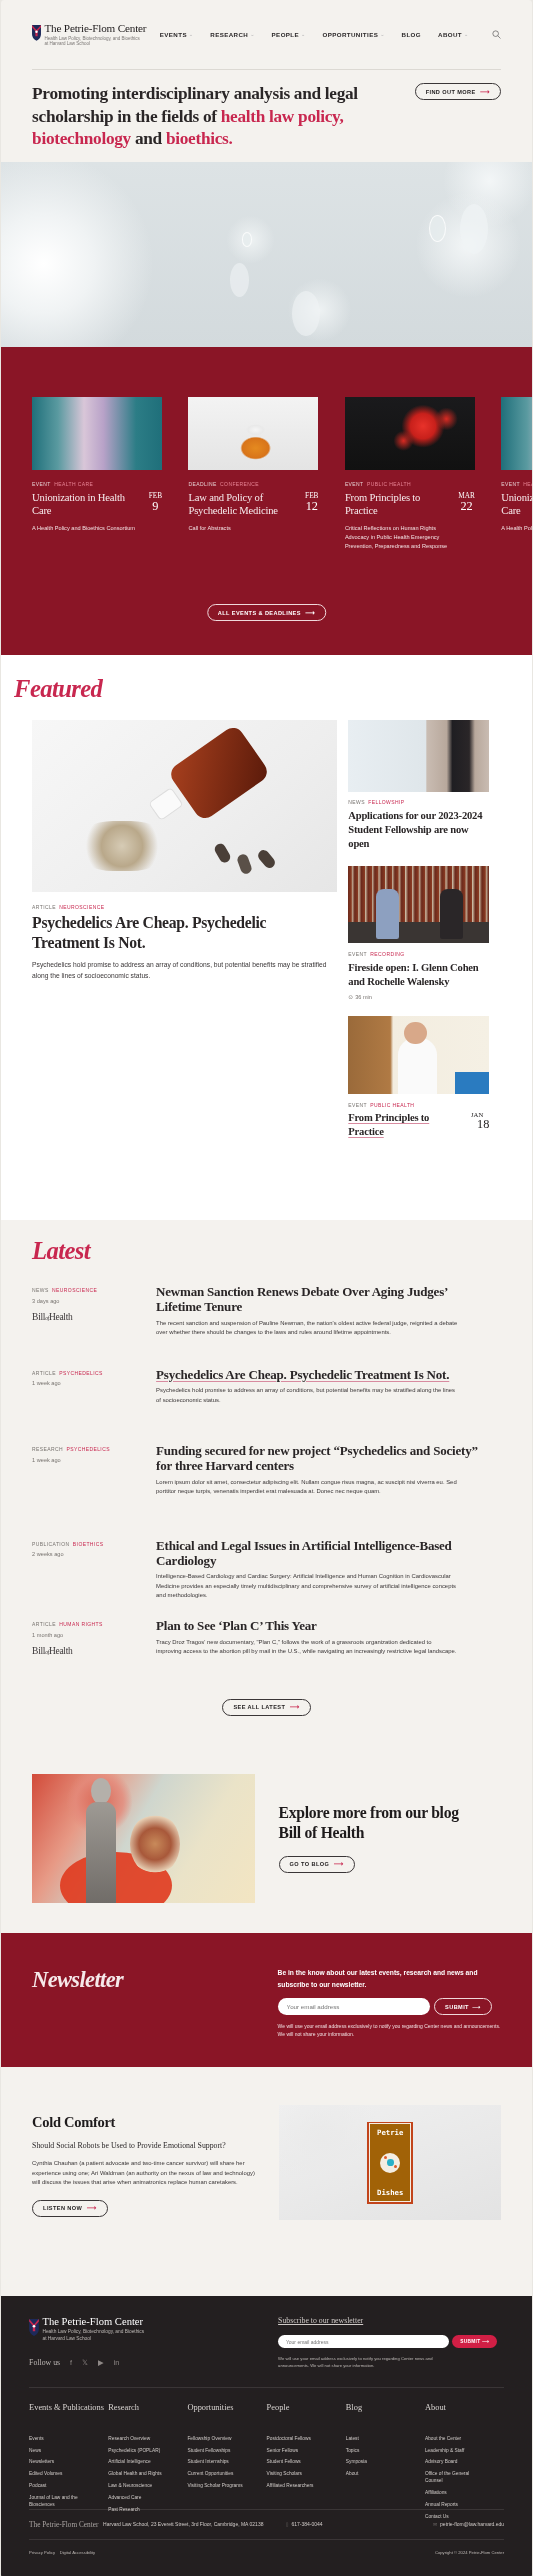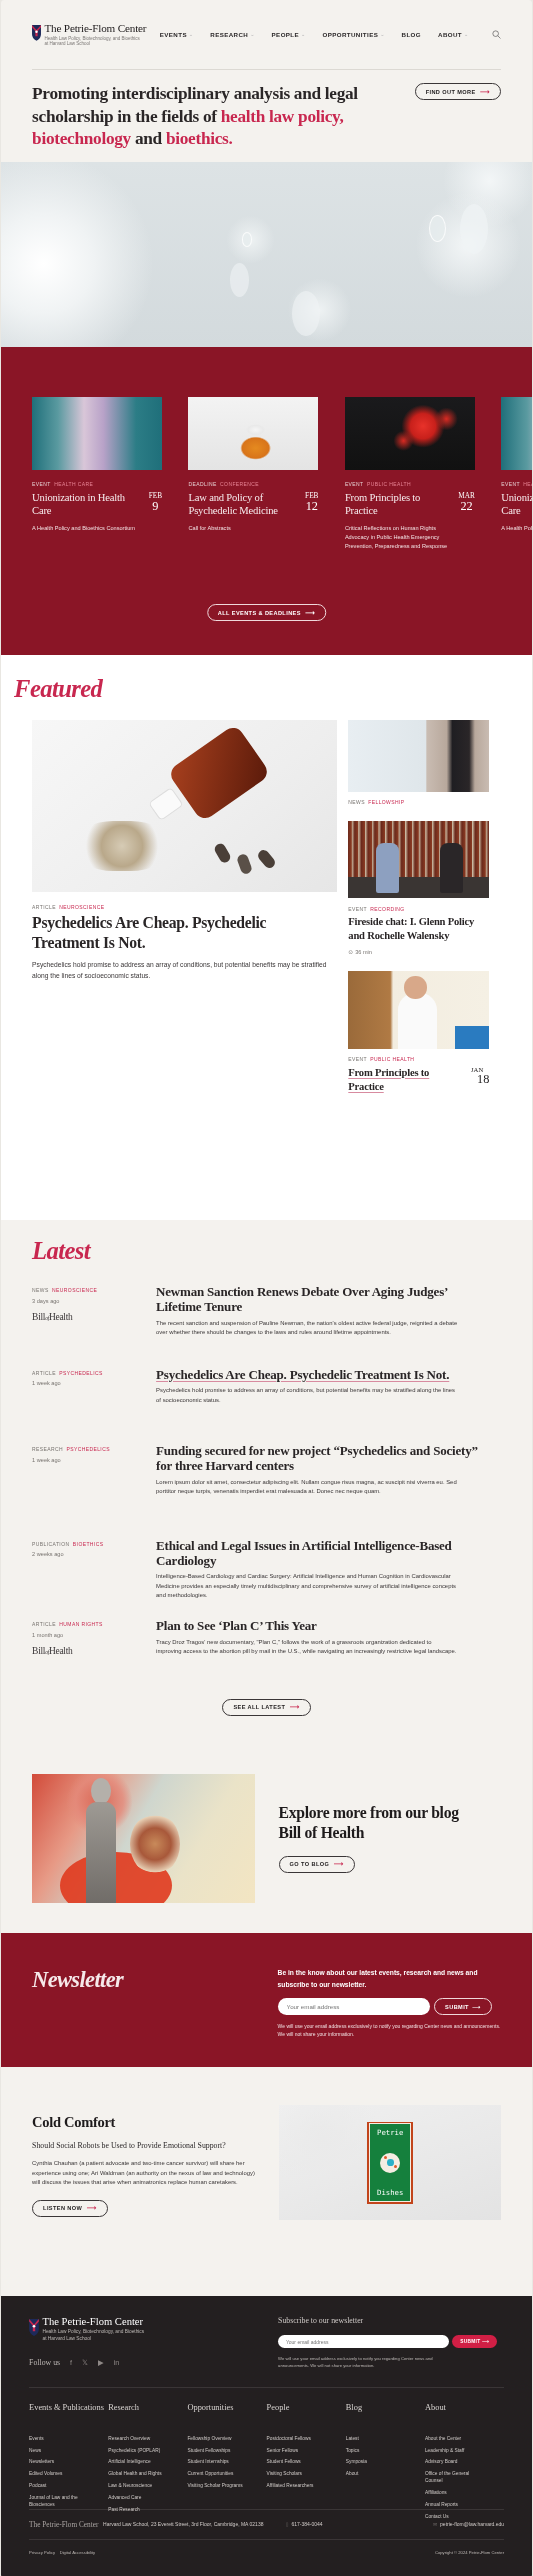--- a/index.html
+++ b/index.html
@@ -111,35 +111,35 @@
   .podcast { height: 229px; padding-top: 18px; }
   .podcast .section-title-italic { color: #c8274f; padding: 0 31px; }
   .pod-grid { display: flex; padding: 0 31px; margin-top: 20px; gap: 13.4px; }
   .pod-left { width: 235px; padding-top: 9px; }
   .pod-title { font-family: "Liberation Serif", serif; font-size: 14.5px; color: #1e1b1c; letter-spacing: -0.3px; }
   .pod-sub { font-family: "Liberation Serif", serif; font-size: 7.8px; margin-top: 10px; color: #2a2627; }
   .pod-desc { font-size: 5.9px; line-height: 9.5px; margin-top: 9px; color: #3a3637; width: 224px; }
   .pod-left .btn { margin-top: 12.3px; }
   .pod-img { width: 223px; height: 115px; background: radial-gradient(circle at 20% 30%, #eaeaea 0, transparent 30%), linear-gradient(160deg, #f0f0f0, #e3e3e3); display: flex; align-items: center; justify-content: center; }
   .pod-cover { width: 46px; height: 82px; background: #c2441b; padding: 1.7px; }
-  .pod-cover-inner { width: 100%; height: 100%; border: 1.1px solid #f4ede2; background: #15803d; display: flex; flex-direction: column; align-items: center; justify-content: space-between; padding: 3.4px 0; color: #fff; font-family: "DejaVu Sans Mono", monospace; font-size: 7.3px; font-weight: normal; }
+  .pod-cover-inner { width: 100%; height: 100%; border: 1.1px solid #f4ede2; background: #a16207; display: flex; flex-direction: column; align-items: center; justify-content: space-between; padding: 3.4px 0; color: #fff; font-family: "DejaVu Sans Mono", monospace; font-size: 7.3px; font-weight: bold; }
   .dish { width: 20px; height: 20px; border-radius: 50%; background: #f4ede2; position: relative; }
 
   
   .footer { background: #231f20; color: #d9d5d2; padding: 20px 28px 0; height: 282px; }
   .ft-top { display: flex; padding-bottom: 17px; border-bottom: 0.6px solid #3a3536; }
   .ft-left { width: 249px; }
   .ft-logo { display: flex; gap: 3.4px; }
   .ft-logo-title { font-family: "Liberation Serif", serif; font-size: 10.6px; color: #fff; }
   .ft-logo-sub { font-size: 4.8px; line-height: 6.7px; color: #bdb8b5; margin-top: 2.2px; }
   .ft-follow { display: flex; align-items: center; gap: 10px; margin-top: 15.7px; }
   .ft-follow-label { font-family: "Liberation Serif", serif; font-size: 7.8px; color: #bdb8b5; }
   .social { color: #8e8886; font-size: 7.3px; }
   .ft-right { width: 224px; }
-  .ft-nl-title { font-family: "Liberation Serif", serif; font-size: 7.8px; color: #cfcac7; }
+  .ft-nl-title { font-family: "Liberation Serif", serif; font-size: 7.8px; color: #cfcac7; text-decoration: underline; }
   .ft-form { display: flex; gap: 3.4px; margin-top: 10px; }
   .ft-input { width: 171px; height: 13.4px; border-radius: 7.3px; border: none; padding: 0 7.8px; font-size: 5px; color: #777; background: #fff; font-family: "Liberation Sans", sans-serif; }
   .ft-submit { height: 13.4px; border-radius: 7.3px; border: none; background: #d11f45; color: #fff; font-size: 4.8px; font-weight: bold; letter-spacing: 0.3px; padding: 0 7.8px; font-family: "Liberation Sans", sans-serif; }
   .ft-note { font-size: 4.2px; line-height: 6.7px; color: #bdb8b5; margin-top: 7.8px; width: 179px; }
   .ft-cols { display: flex; padding: 14.5px 0 7.8px; border-bottom: 0.6px solid #3a3536; height: 122px; }
   .ft-col { width: 83px; }
   .ft-col-title { font-family: "Liberation Serif", serif; font-size: 8.4px; line-height: 11.7px; color: #d9d5d2; margin-bottom: 21px; }
   .ft-link { font-size: 4.8px; line-height: 7.3px; color: #d0cbc8; margin-bottom: 4.5px; display: block; width: 62px; }
   .ft-addr { display: flex; align-items: center; height: 30px; border-bottom: 0.6px solid #3a3536; font-size: 5px; color: #d0cbc8; }
   .ft-addr-title { font-family: "Liberation Serif", serif; font-size: 7.3px; color: #a9a4a1; width: 74px; }
@@ -286,29 +286,30 @@
           <div style="position:absolute;left:229px;top:129px;width:11.2px;height:20px;border-radius:5.6px;background:#4a3f38;transform:rotate(-40deg);"></div>
         </div>
         <div class="tags"><span class="t1">ARTICLE</span><span class="t2">NEUROSCIENCE</span></div>
         <h3 class="feat-main-title">Psychedelics Are Cheap. Psychedelic Treatment Is Not.</h3>
         <p class="feat-main-desc">Psychedelics hold promise to address an array of conditions, but potential benefits may be stratified along the lines of socioeconomic status.</p>
       </article>
       <aside class="feat-side">
         <article class="side-card">
           <div class="side-img" style="background:linear-gradient(90deg,#e8eef2 0%,#dfe6ea 55%,#c9bcb2 56%,#b8a89c 70%,#1f1e22 74%,#2a2628 86%,#b8a89c 90%,#c9bcb2 100%);"></div>
           <div class="tags"><span class="t1">NEWS</span><span class="t2">FELLOWSHIP</span></div>
+          <h4 class="side-title">Applications for our 2023-2024 Student Fellowship are now open</h4>
         </article>
         <article class="side-card">
           <div class="side-img" style="height:77px;background:repeating-linear-gradient(90deg,#6b2a1c 0,#8a3a22 3.4px,#c9b8a0 3.9px,#6b2a1c 6.7px),#5a2a1a;position:relative;">
             <div style="position:absolute;left:0;right:0;bottom:0;height:21px;background:#3a3533;"></div>
             <div style="position:absolute;left:28px;top:22.4px;width:22.4px;height:50px;border-radius:7.8px 7.8px 2.2px 2.2px;background:#8da0c0;"></div>
             <div style="position:absolute;left:92px;top:22.4px;width:22.4px;height:50px;border-radius:7.8px 7.8px 2.2px 2.2px;background:#2a2628;"></div>
           </div>
           <div class="tags"><span class="t1">EVENT</span><span class="t2">RECORDING</span></div>
-          <h4 class="side-title">Fireside chat: I. Glenn Policy and Rochelle Walensky</h4>
+          <h4 class="side-title">Fireside open: I. Glenn Cohen and Rochelle Walensky</h4>
           <div class="side-meta">
               <span>⊙</span>
               <span>36 min</span>
             </div>
         </article>
         <article class="side-card">
           <div class="side-img" style="height:78px;background:linear-gradient(90deg,#9a6a3a 0%,#b07a44 30%,#f3ede0 32%,#f5f0e4 100%);position:relative;">
             <div style="position:absolute;left:50px;top:22.4px;width:39px;height:56px;border-radius:17px 17px 0 0;background:#fafafa;"></div>
             <div style="position:absolute;left:56px;top:5.6px;width:22.4px;height:22.4px;border-radius:50%;background:#d8a889;"></div>
             <div style="position:absolute;right:0;bottom:0;width:34px;height:22.4px;background:#2a7bc0;"></div>

